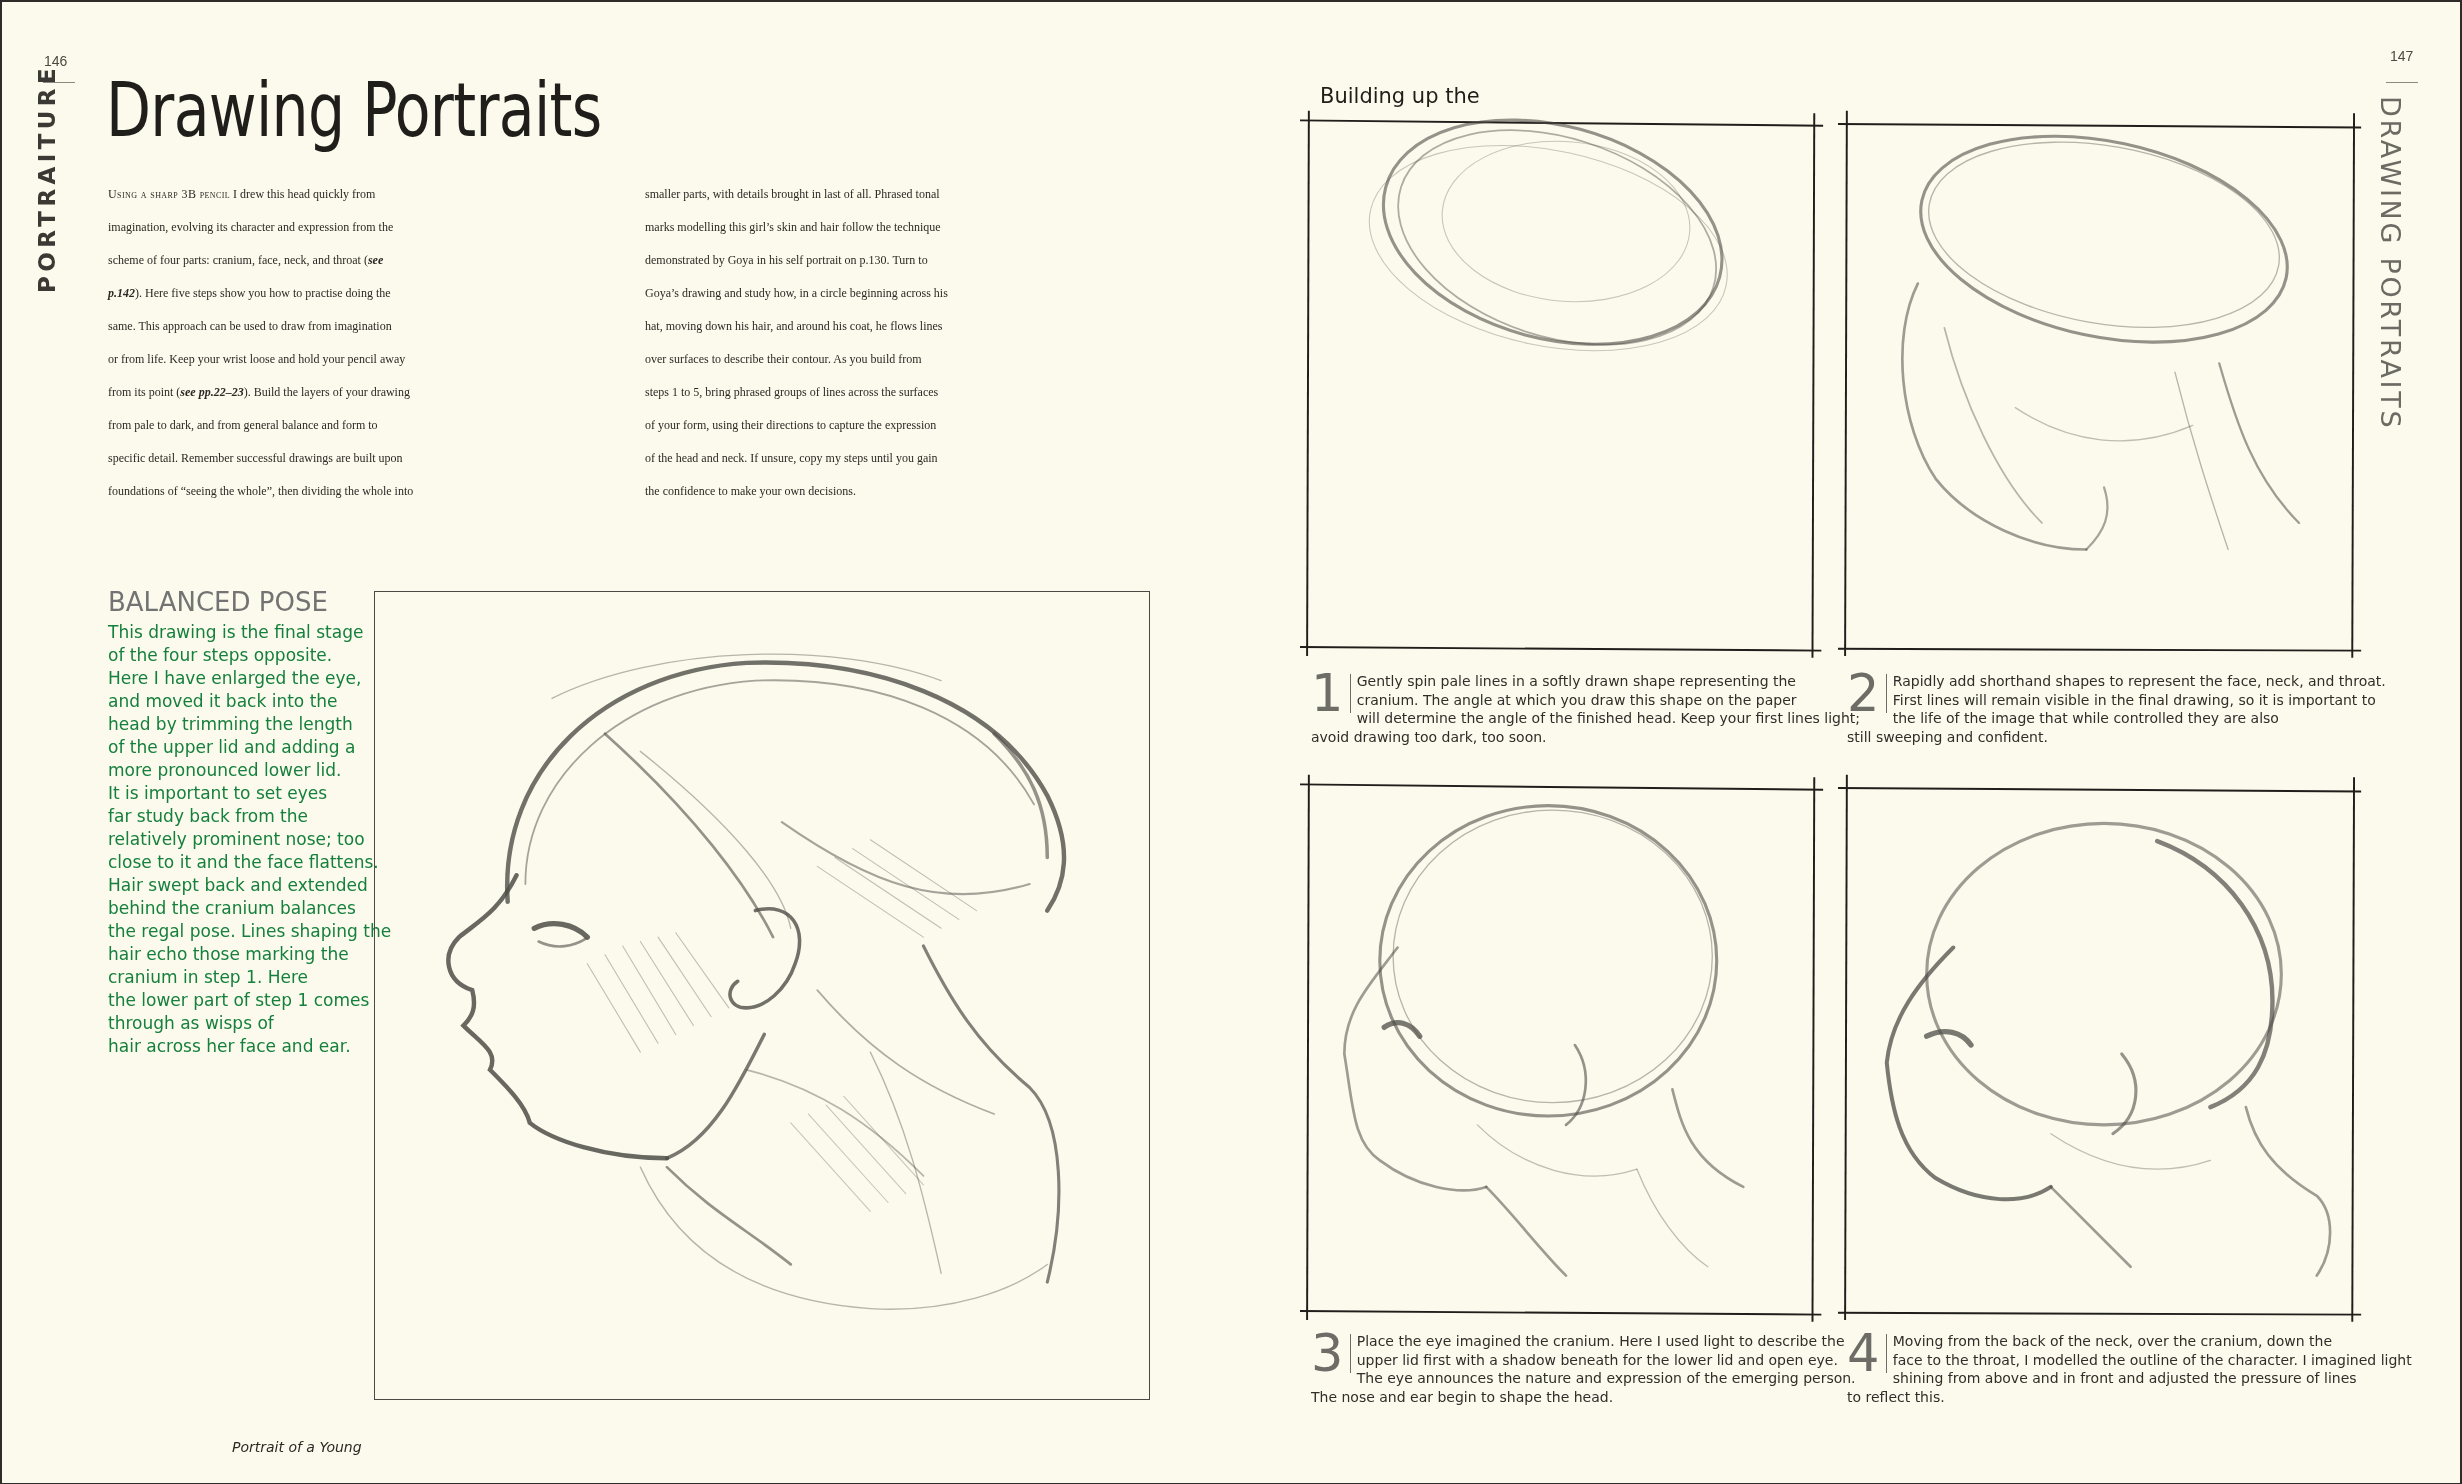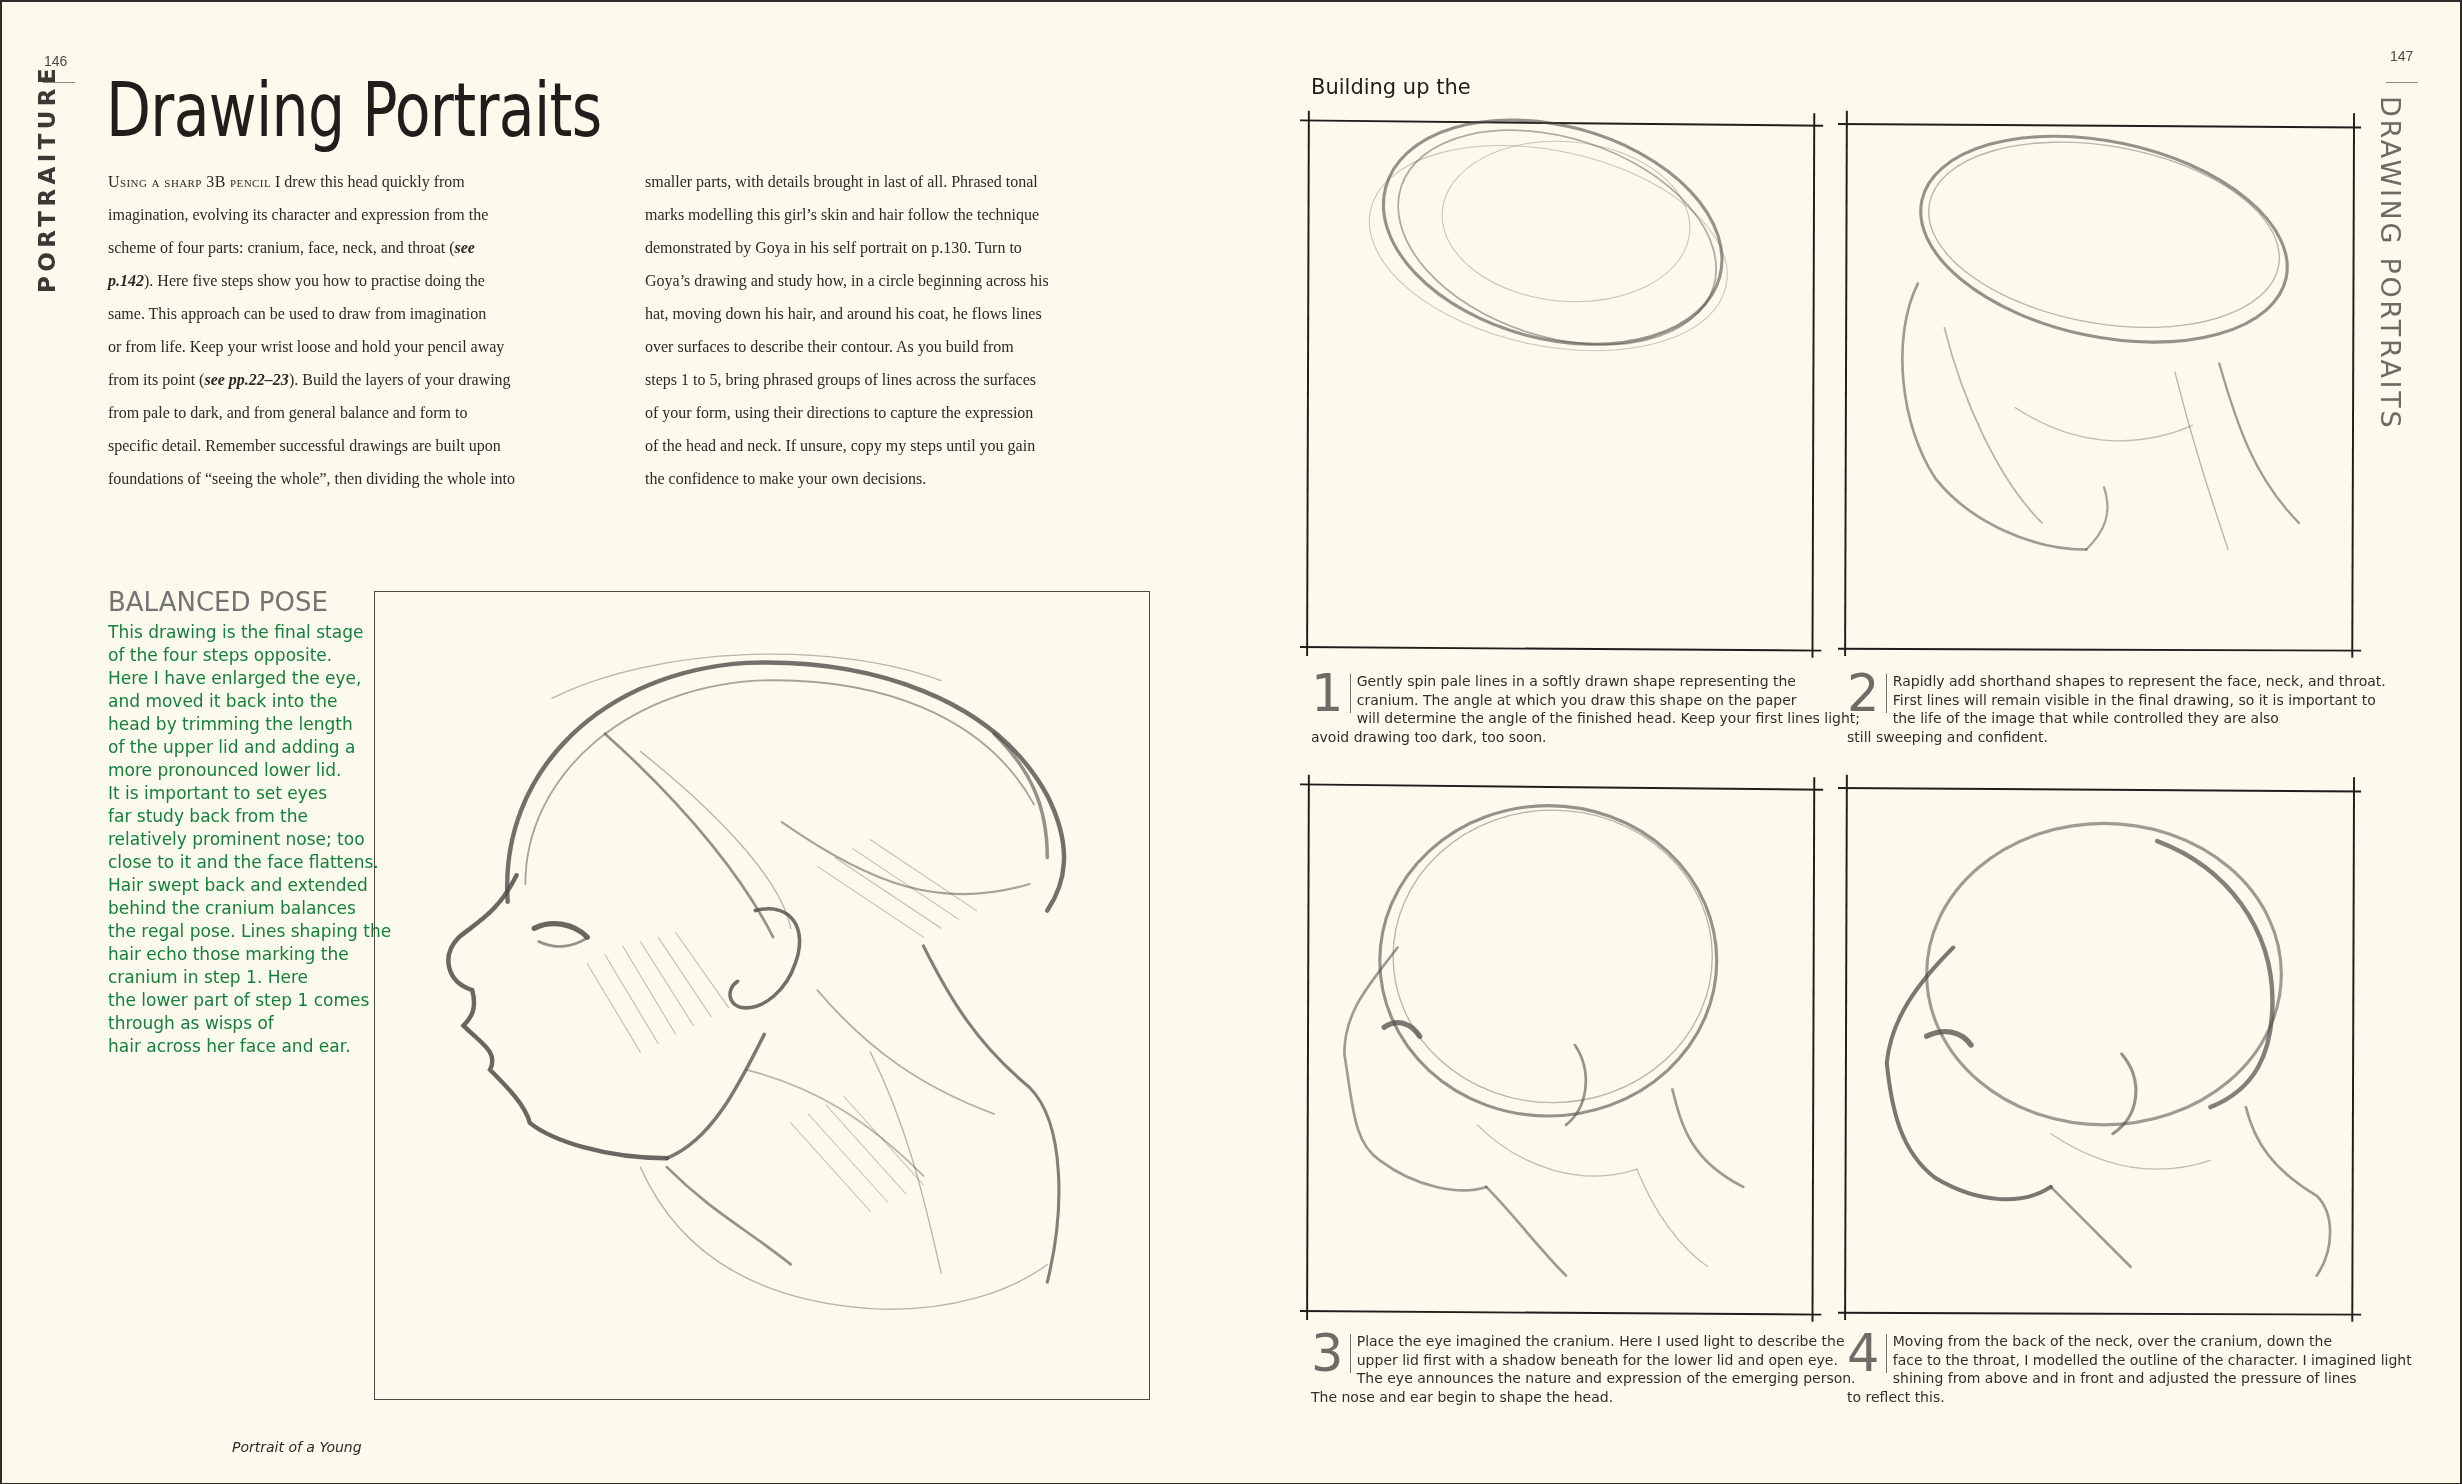--- a/index.html
+++ b/index.html
@@ -32,22 +32,22 @@
     font-size: 27px; letter-spacing: 2.7px; color: #6b6a63; white-space: nowrap;
     position: absolute;
   }
   .page-title {
     position: absolute; left: 106px; top: 66px; margin: 0;
     font-family: "DejaVu Sans", sans-serif; font-weight: normal;
     font-size: 75px; letter-spacing: -0.9px; color: #1f1e1b;
     transform: scaleX(0.78); transform-origin: 0 0; white-space: nowrap;
   }
   .intro {
-    position: absolute; top: 165px; width: 523px;
-    font-size: 16px; line-height: 33px; color: #2a2925;
+    position: absolute; top: 178px; width: 523px;
+    font-size: 12px; line-height: 33px; color: #2a2925;
   }
   .intro-col1 { left: 108px; }
   .intro-col2 { left: 645px; width: 532px; }
   .smallcaps { font-variant: small-caps; letter-spacing: 0.4px; }
   .ref { font-style: italic; font-weight: bold; }
 
   .sidebar-heading {
     position: absolute; left: 108px; top: 587px; margin: 0;
     font-family: "DejaVu Sans", sans-serif; font-weight: normal;
     font-size: 26px; color: #737373; letter-spacing: 0px;
@@ -63,21 +63,21 @@
     font-family: "DejaVu Sans", sans-serif; font-style: italic; font-size: 14px; color: #2a2925;
   }
   .portrait-frame {
     position: absolute; left: 374px; top: 591px; width: 776px; height: 809px;
     box-sizing: border-box; border: 1.8px solid #4a4944;
   }
   .portrait-frame svg { width: 100%; height: 100%; }
 
   
   .subhead {
-    position: absolute; left: 1311px; top: 75px; margin: 0;
+    position: absolute; left: 1311px; top: 75px; margin: 9px;
     font-family: "DejaVu Sans", sans-serif; font-weight: normal;
     font-size: 21px; color: #1f1e1b;
   }
   .panel { position: absolute; }
   .panel svg { position: absolute; left: 0; top: 0; overflow: visible; }
   .step-caption {
     position: absolute; width: 532px;
     font-family: "DejaVu Sans", sans-serif; font-size: 14px; line-height: 18.6px; color: #2f2e2a;
   }
   .step-num {

